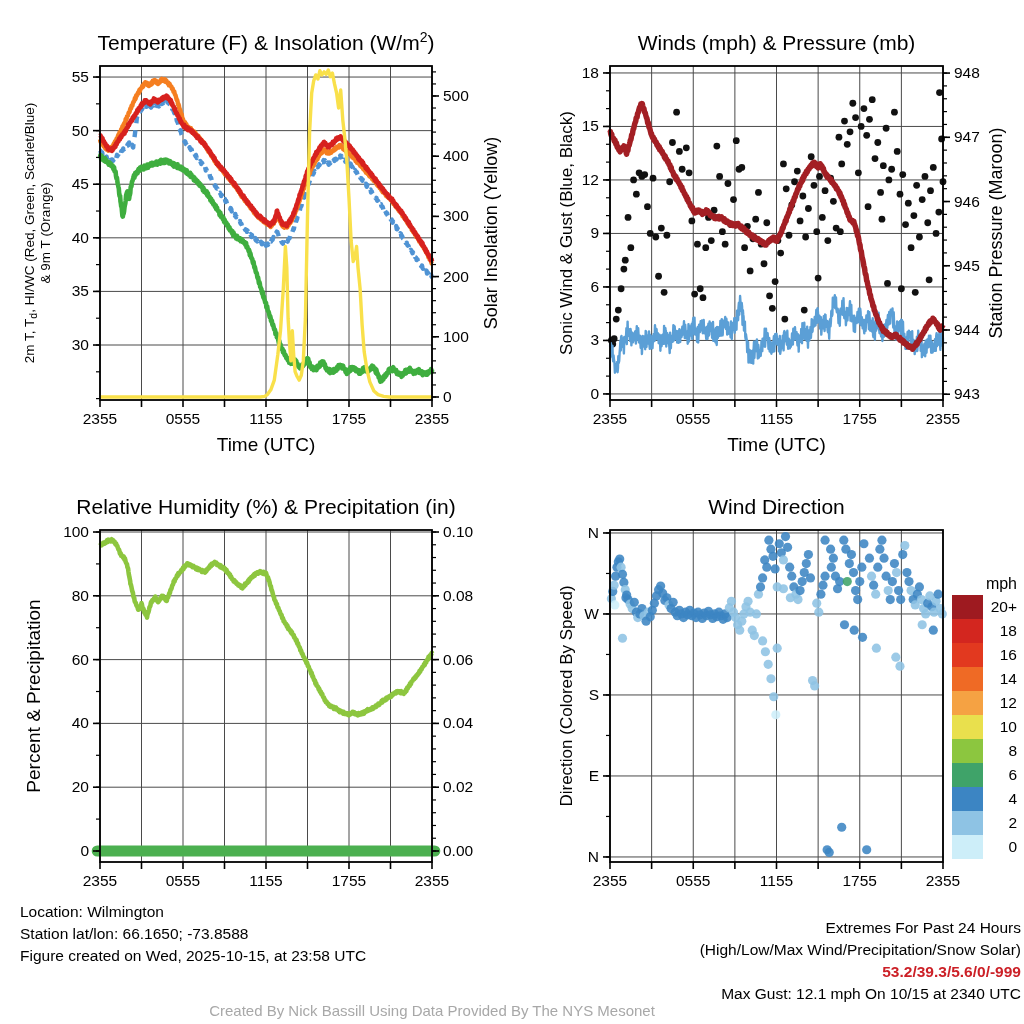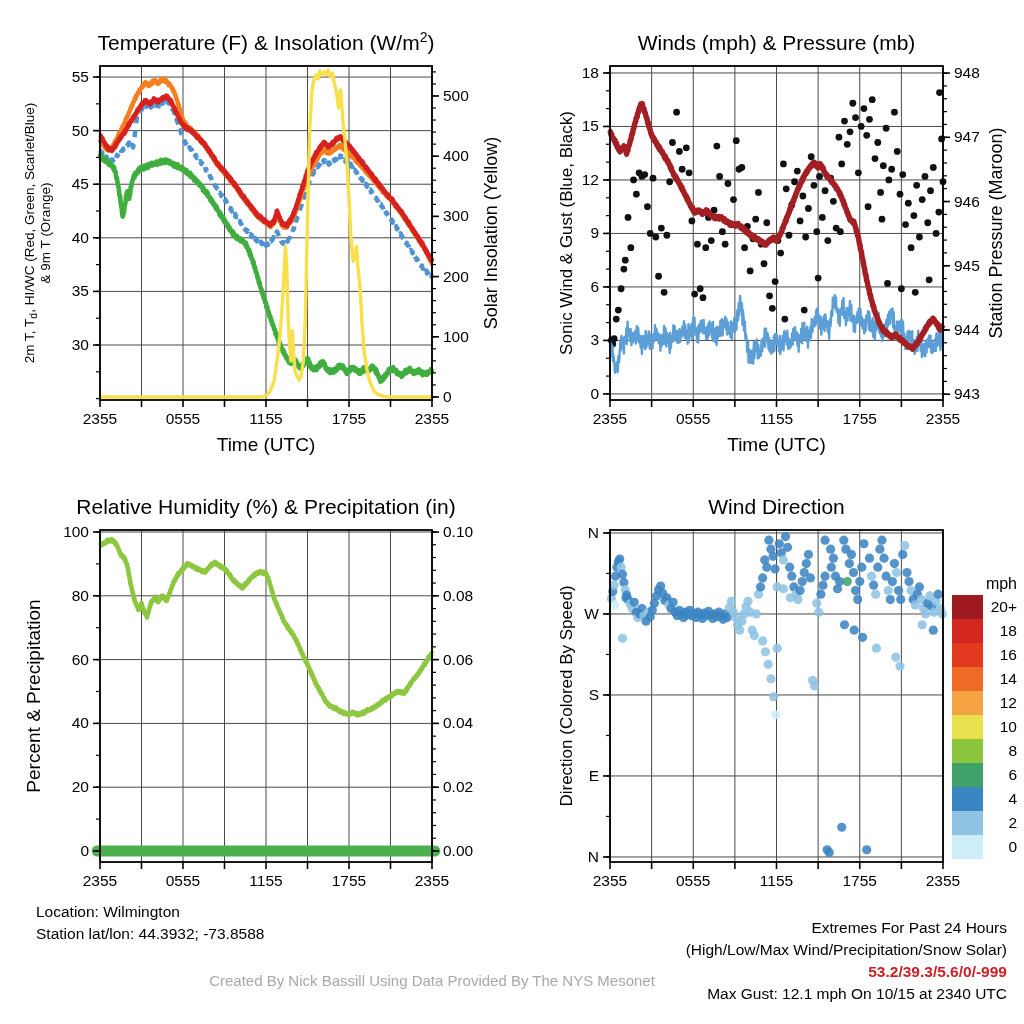--- a/index.html
+++ b/index.html
@@ -1,23 +1,23 @@
 <!DOCTYPE html>
 <html><head>
 <meta charset="utf-8">
 <style>
   html,body{margin:0;padding:0;background:#fff;}
   .page{position:relative;width:1024px;height:1024px;background:#fff;overflow:hidden;
         font-family:"Liberation Sans",sans-serif;}
   svg text{font-family:"Liberation Sans",sans-serif;fill:#000;}
   #chart-canvas{position:absolute;left:0;top:0;}
-  .footer-left{position:absolute;left:36px;top:901px;font-size:15.5px;color:#000;line-height:22px;}
-  .footer-right{position:absolute;right:17px;top:917px;font-size:15.5px;color:#000;line-height:22px;text-align:right;}
+  .footer-left{position:absolute;left:20px;top:901px;font-size:15.5px;color:#000;line-height:22px;}
+  .footer-right{position:absolute;right:3px;top:917px;font-size:15.5px;color:#000;line-height:22px;text-align:right;}
   .footer-right .red{font-weight:bold;}
-  .footer-credit{position:absolute;left:0;top:972px;width:864px;text-align:center;font-size:15px;}
+  .footer-credit{position:absolute;left:0;top:1002px;width:864px;text-align:center;font-size:15px;}
 </style>
 </head>
 <body>
 
 <div class="page">
   <svg id="chart-canvas" width="1024" height="1024" viewBox="0 0 1024 1024">
       <g>
         <line x1="100" y1="66" x2="100" y2="400" stroke="#4a4a4a" stroke-width="1"></line>
         <line x1="141.5" y1="66" x2="141.5" y2="400" stroke="#4a4a4a" stroke-width="1"></line>
         <line x1="183" y1="66" x2="183" y2="400" stroke="#4a4a4a" stroke-width="1"></line>
@@ -728,21 +728,22 @@
           <rect x="952" y="811" width="31" height="24" fill="#8ec3e4"></rect>
           <text x="1017" y="828" font-size="15.5" text-anchor="end">2</text>
           <rect x="952" y="835" width="31" height="24" fill="#cdeef9"></rect>
           <text x="1017" y="852" font-size="15.5" text-anchor="end">0</text>
         </g>
       </g>
     </svg>
 
   <div class="footer-left">
     <div>Location: Wilmington</div>
-    <div>Station lat/lon: 44.3932; -73.8588</div>
+    <div>Station lat/lon: 66.1650; -73.8588</div>
+    <div>Figure created on Wed, 2025-10-15, at 23:58 UTC</div>
   </div>
 
   <div class="footer-right">
     <div>Extremes For Past 24 Hours</div>
     <div>(High/Low/Max Wind/Precipitation/Snow Solar)</div>
     <div class="red" id="extremes-values" style="color: rgb(204, 32, 39);">53.2/39.3/5.6/0/-999</div>
     <div>Max Gust: 12.1 mph On 10/15 at 2340 UTC</div>
   </div>
 
   <div class="footer-credit" id="credit-line" style="color: rgb(168, 168, 168);">Created By Nick Bassill Using Data Provided By The NYS Mesonet</div>

